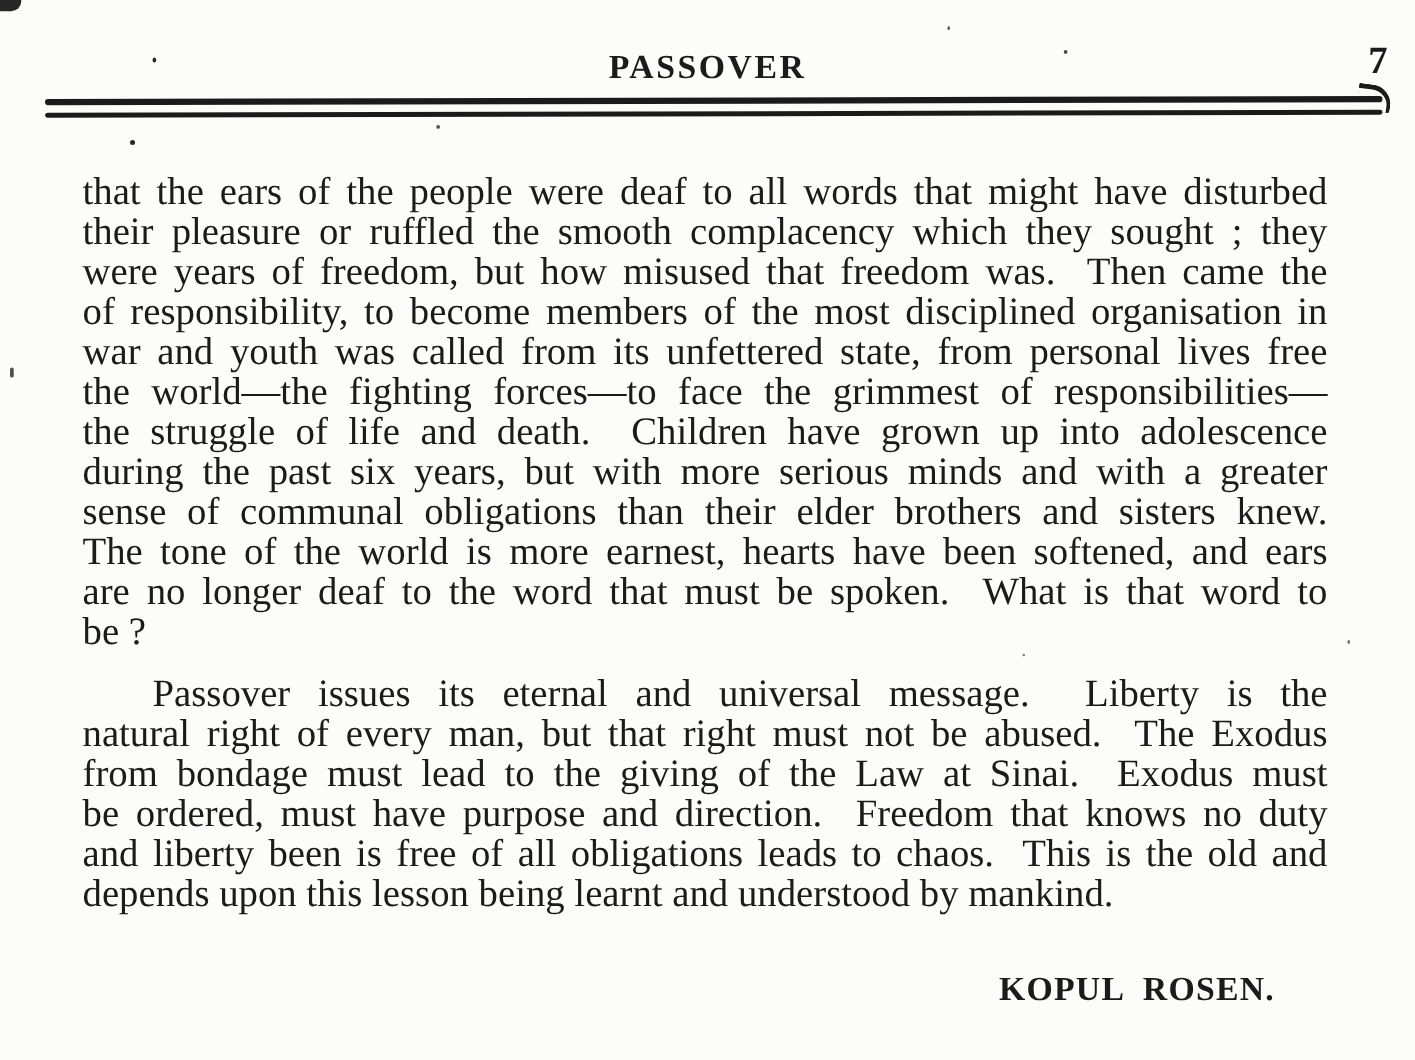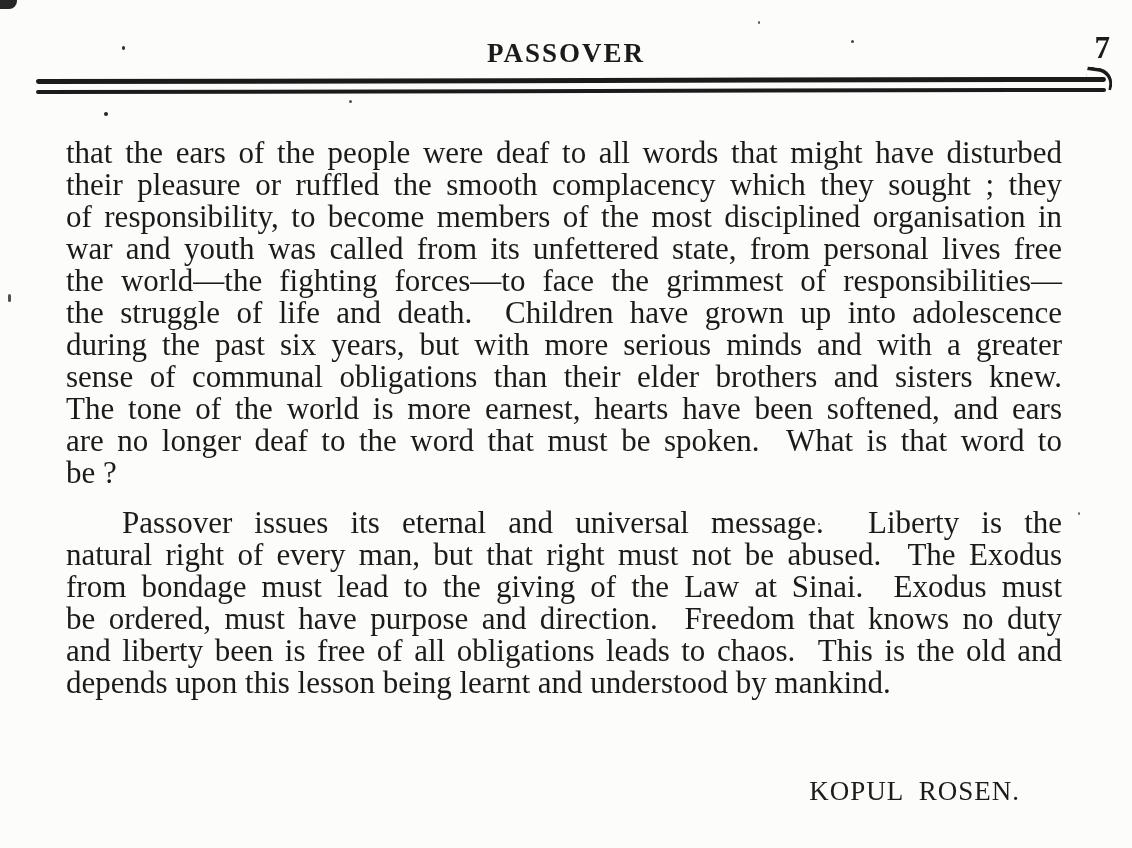--- a/index.html
+++ b/index.html
@@ -50,21 +50,21 @@
     white-space:pre-wrap;
     text-align:justify;
     text-align-last:justify;
   }
   .line.last { text-align-last:left; }
   .indent-first .line:first-child { text-indent:56px;margin-top:16px; }
 
   
   .signature {
     position:absolute; right:112px; top:776px;
-    font-size:27px; font-weight:normal; letter-spacing:1px;
+    font-size:27px; font-weight:bold; letter-spacing:1px;
     white-space:pre;
   }
 
   
   .speck { position:absolute; background:#262626; border-radius:50%; }
   .speck.corner { left:0; top:0; width:17px; height:9px; border-radius:0 0 8px 0; }
   .speck.s1 { left:122px; top:46px;  width:3px; height:4px; }
   .speck.s2 { left:758px; top:21px;  width:2px; height:3px; opacity:.8; }
   .speck.s3 { left:851px; top:40px;  width:3px; height:3px; opacity:.85; }
   .speck.s4 { left:104px; top:112px; width:4px; height:4px; }
@@ -86,20 +86,21 @@
   <div class="rule-wrap">
     <div class="rule-top"></div>
     <div class="rule-bottom"></div>
     <div class="rule-tail"></div>
   </div>
 
   <div class="body-text">
     <div class="para">
         <div class="line">that the ears of the people were deaf to all words that might have disturbed</div>
         <div class="line">their pleasure or ruffled the smooth complacency which they sought ; they</div>
+        <div class="line">were years of freedom, but how misused that freedom was.  Then came the</div>
         <div class="line">of responsibility, to become members of the most disciplined organisation in</div>
         <div class="line">war and youth was called from its unfettered state, from personal lives free</div>
         <div class="line">the world—the fighting forces—to face the grimmest of responsibilities—</div>
         <div class="line">the struggle of life and death.  Children have grown up into adolescence</div>
         <div class="line">during the past six years, but with more serious minds and with a greater</div>
         <div class="line">sense of communal obligations than their elder brothers and sisters knew.</div>
         <div class="line">The tone of the world is more earnest, hearts have been softened, and ears</div>
         <div class="line">are no longer deaf to the word that must be spoken.  What is that word to</div>
         <div class="line last">be ?</div>
       </div>

